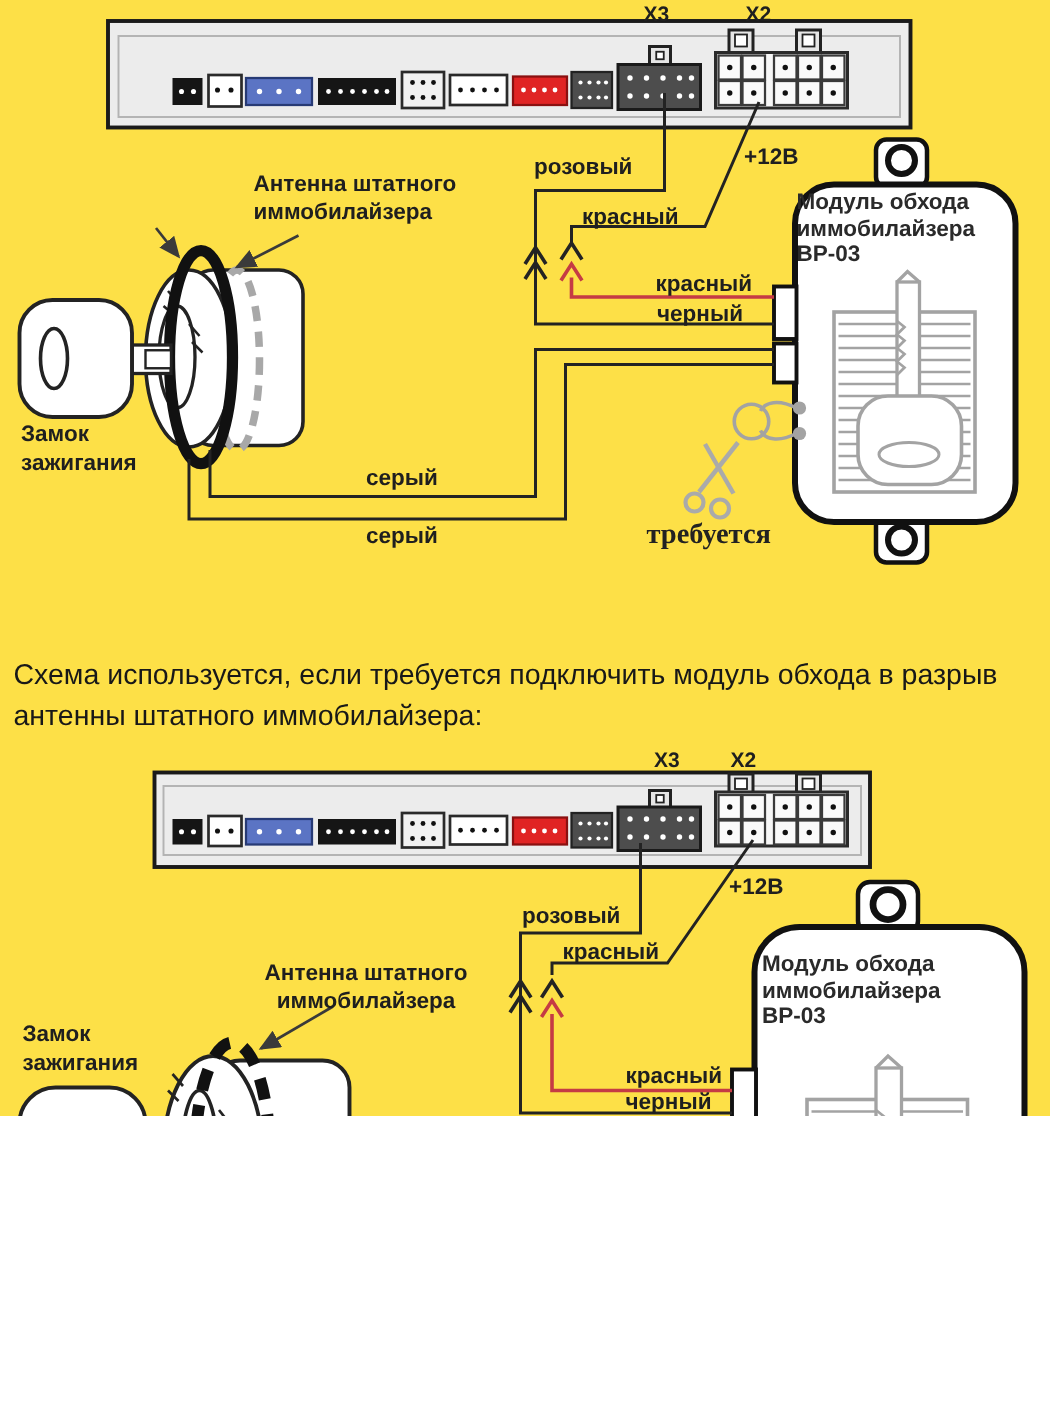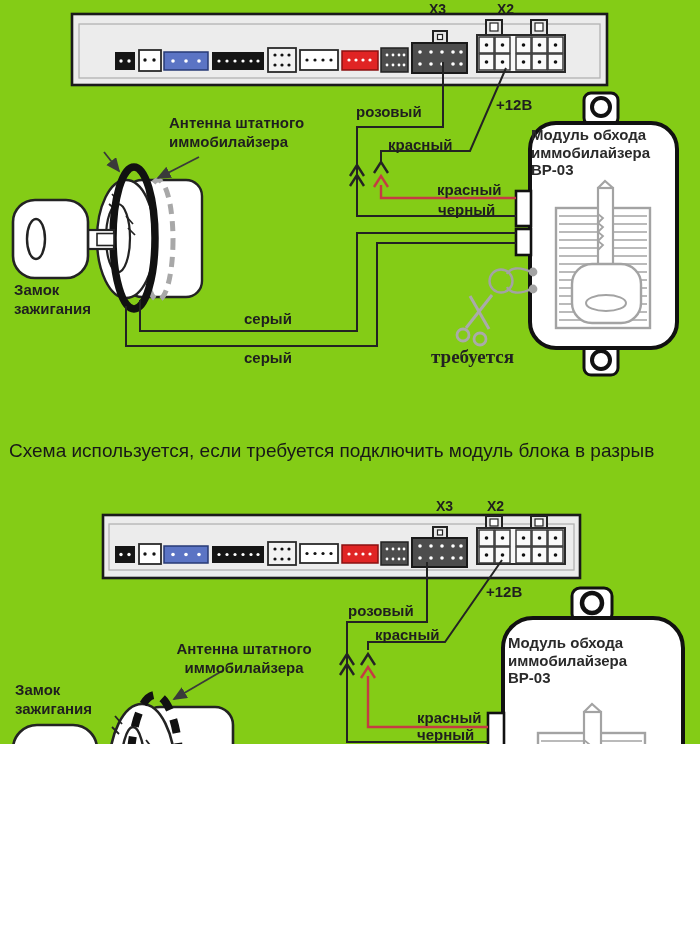--- a/index.html
+++ b/index.html
@@ -1,16 +1,16 @@
 <!DOCTYPE html>
 <html><head>
 <meta charset="utf-8">
 <style>
   html,body{margin:0;padding:0;background:#fff;}
-  .page{position:relative;width:700px;height:744px;background:#84cc16;overflow:hidden;
+  .page{position:relative;width:700px;height:744px;background:#fde047;overflow:hidden;
         font-family:"Liberation Sans",sans-serif;}
   .page svg{position:absolute;left:0;top:0;}
   .lbl{position:absolute;font:bold 15px/19px "Liberation Sans",sans-serif;color:#1f1f1f;
        white-space:pre-line;}
   .lbl.small{font-size:14px;}
   .lbl.center{text-align:center;}
   .lbl.serif{font:19px/22px "Liberation Serif",serif;font-weight:600;color:#222;}
   .module-title{position:absolute;text-align:left;font:bold 15px/17.5px "Liberation Sans",sans-serif;
        color:#2a2a2a;white-space:pre-line;}
   .heading{position:absolute;font:bold 20px/24px "Liberation Sans",sans-serif;color:#181818;}
@@ -449,21 +449,22 @@
 иммобилайзера</div>
 <div class="lbl" style="left:14px;top:280px">Замок
 зажигания</div>
 <div class="lbl" style="left:244px;top:309px">серый</div>
 <div class="lbl" style="left:244px;top:348px">серый</div>
 <div class="lbl serif" style="left:431px;top:346px">требуется</div>
 <div class="module-title" style="left:531px;top:126px;width:145px">Модуль обхода
 иммобилайзера
 ВР-03</div>
 
-<div class="body-line" style="left:9px;top:439px">Схема используется, если требуется подключить модуль блока в разрыв</div>
+<div class="body-line" style="left:9px;top:439px">Схема используется, если требуется подключить модуль обхода в разрыв</div>
+<div class="body-line" style="left:9px;top:466px">антенны штатного иммобилайзера:</div>
 
 <div class="lbl small" style="left:436px;top:497px">X3</div>
 <div class="lbl small" style="left:487px;top:497px">X2</div>
 <div class="lbl" style="left:348px;top:601px">розовый</div>
 <div class="lbl" style="left:486px;top:582px">+12В</div>
 <div class="lbl" style="left:375px;top:625px">красный</div>
 <div class="lbl" style="left:417px;top:708px">красный</div>
 <div class="lbl" style="left:417px;top:725px">черный</div>
 <div class="lbl center" style="left:176px;top:639px;width:136px">Антенна штатного
 иммобилайзера</div>

